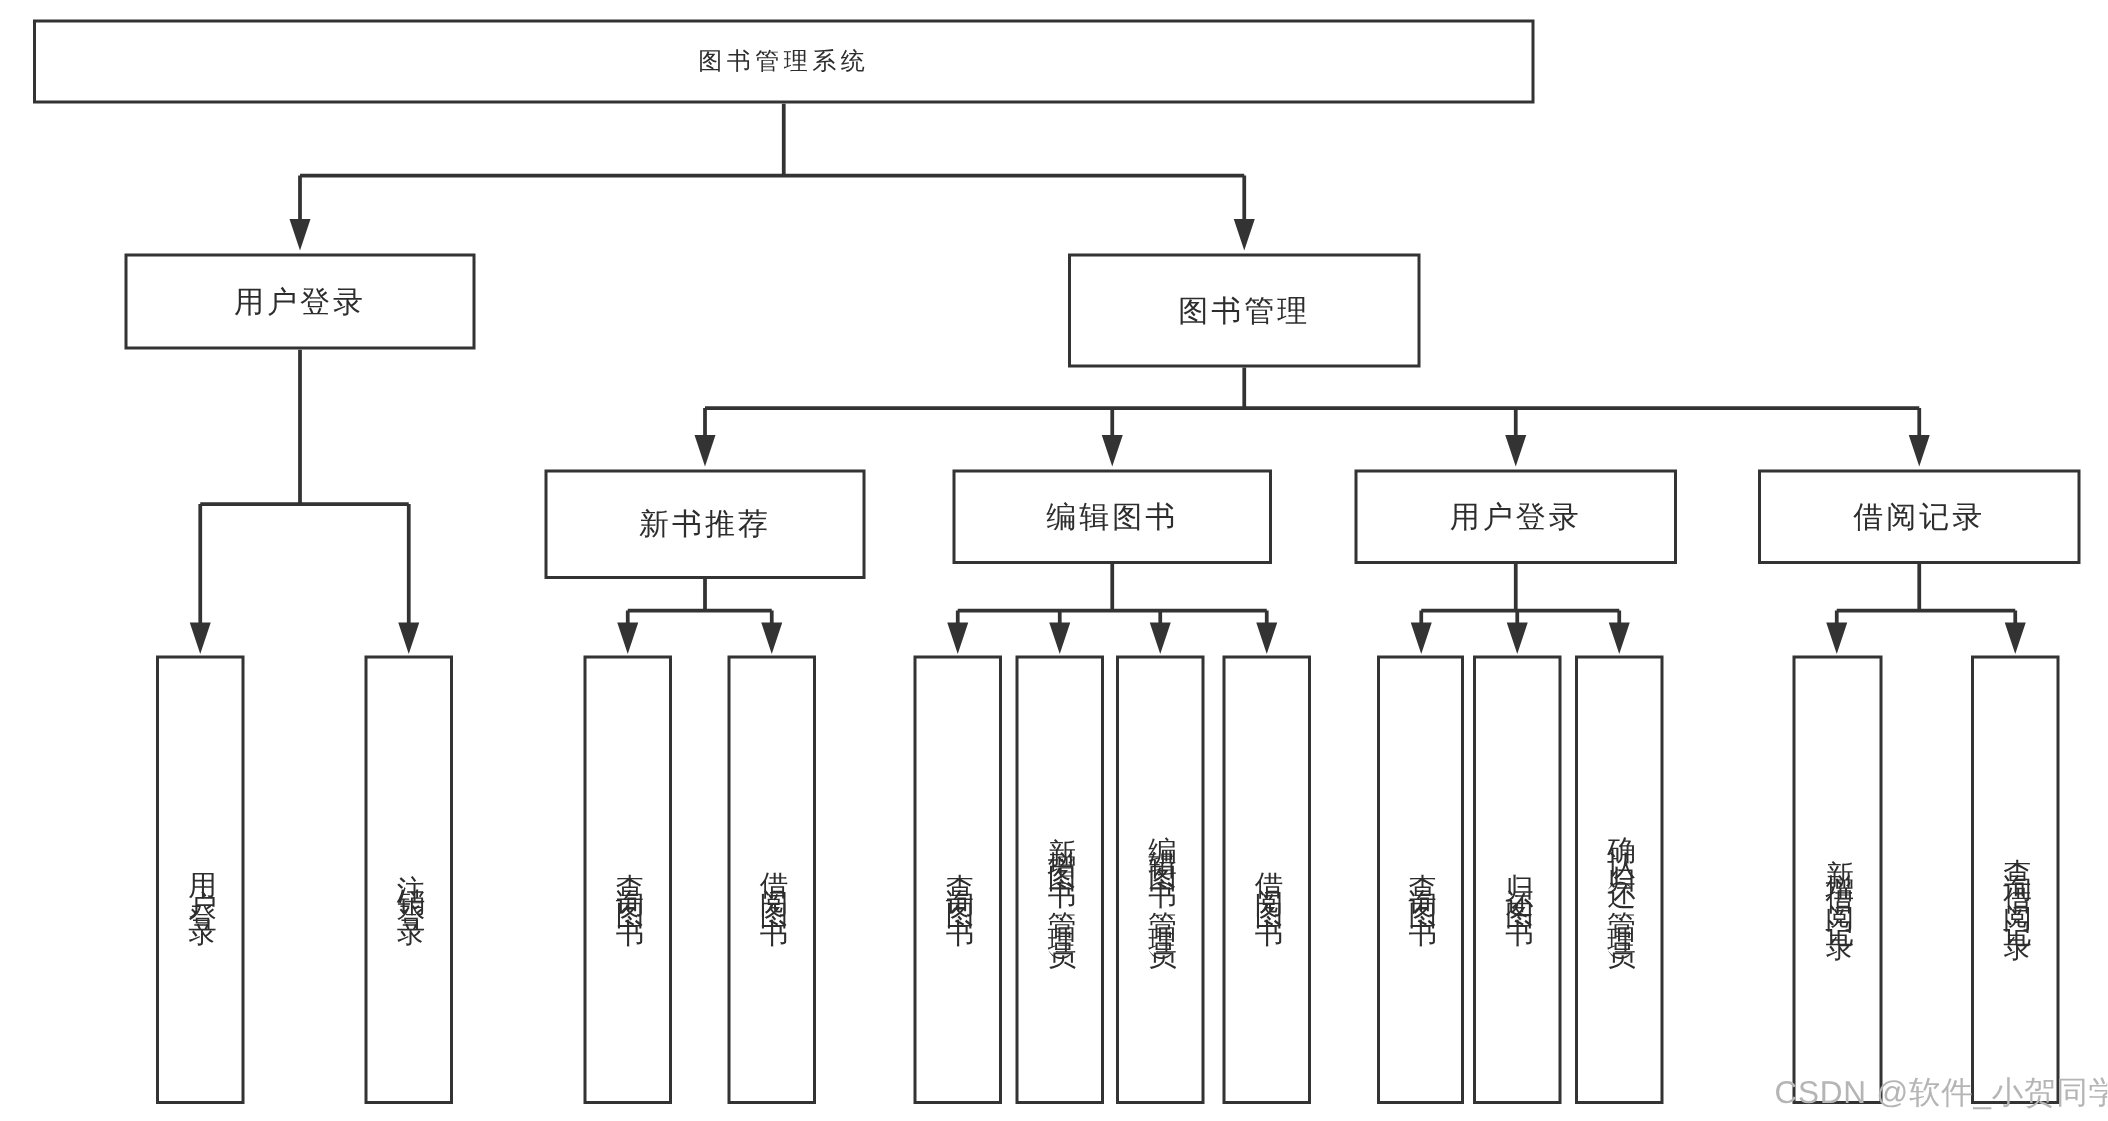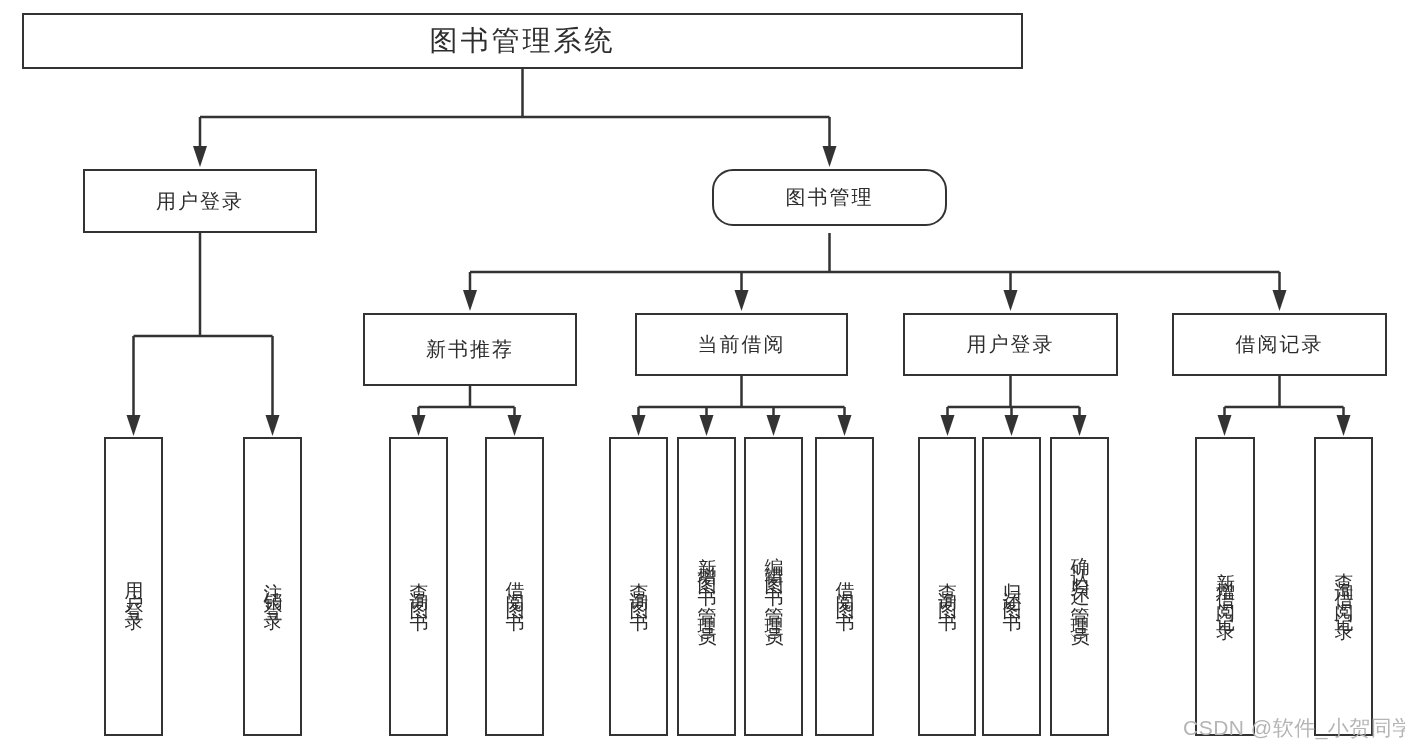--- a/index.html
+++ b/index.html
@@ -7,21 +7,21 @@
     position:relative;width:1405px;height:747px;background:#ffffff;
     font-family:"Liberation Sans","DejaVu Sans",sans-serif;color:#2d2d2d;overflow:hidden;
   }
   .wires{position:absolute;left:0;top:0;z-index:1;}
   .node{
     position:absolute;box-sizing:border-box;background:#ffffff;
     border:2.5px solid #333333;display:flex;align-items:center;justify-content:center;
     z-index:2;
   }
   .h-node{font-size:20px;letter-spacing:2px;white-space:nowrap;}
-  .root-node{font-size:28px;letter-spacing:3px;}
+  .root-node{font-size:16px;letter-spacing:3px;}
   .leaf span{
     writing-mode:vertical-rl;text-orientation:mixed;
     font-size:19px;letter-spacing:10px;line-height:1.1;white-space:nowrap;
   }
   .watermark{
     position:absolute;left:1183px;top:714px;z-index:5;
     font-size:21px;letter-spacing:0.5px;color:#b5b5b5;white-space:nowrap;
   }
 </style>
 </head>
@@ -72,29 +72,29 @@
     </g>
   </svg>
 
   <div class="node h-node root-node" style="left:22px;top:13px;width:1001px;height:56px;">
     <span>图书管理系统</span>
   </div>
 
   <div class="node h-node" style="left:83px;top:169px;width:234px;height:64px;">
     <span>用户登录</span>
   </div>
-  <div class="node h-node" style="left:712px;top:169px;width:235px;height:57px;border-radius:21px;">
+  <div class="node h-node" style="left:712px;top:169px;width:235px;height:76px;">
     <span>图书管理</span>
   </div>
 
   <div class="node h-node" style="left:363px;top:313px;width:214px;height:73px;">
     <span>新书推荐</span>
   </div>
   <div class="node h-node" style="left:635px;top:313px;width:213px;height:63px;">
-    <span>当前借阅</span>
+    <span>编辑图书</span>
   </div>
   <div class="node h-node" style="left:903px;top:313px;width:215px;height:63px;">
     <span>用户登录</span>
   </div>
   <div class="node h-node" style="left:1172px;top:313px;width:215px;height:63px;text-align:right;">
     <span>借阅记录</span>
   </div>
 
   <div class="node leaf" style="left:104px;top:437px;width:59px;height:299px;">
     <span>用户登录</span>

